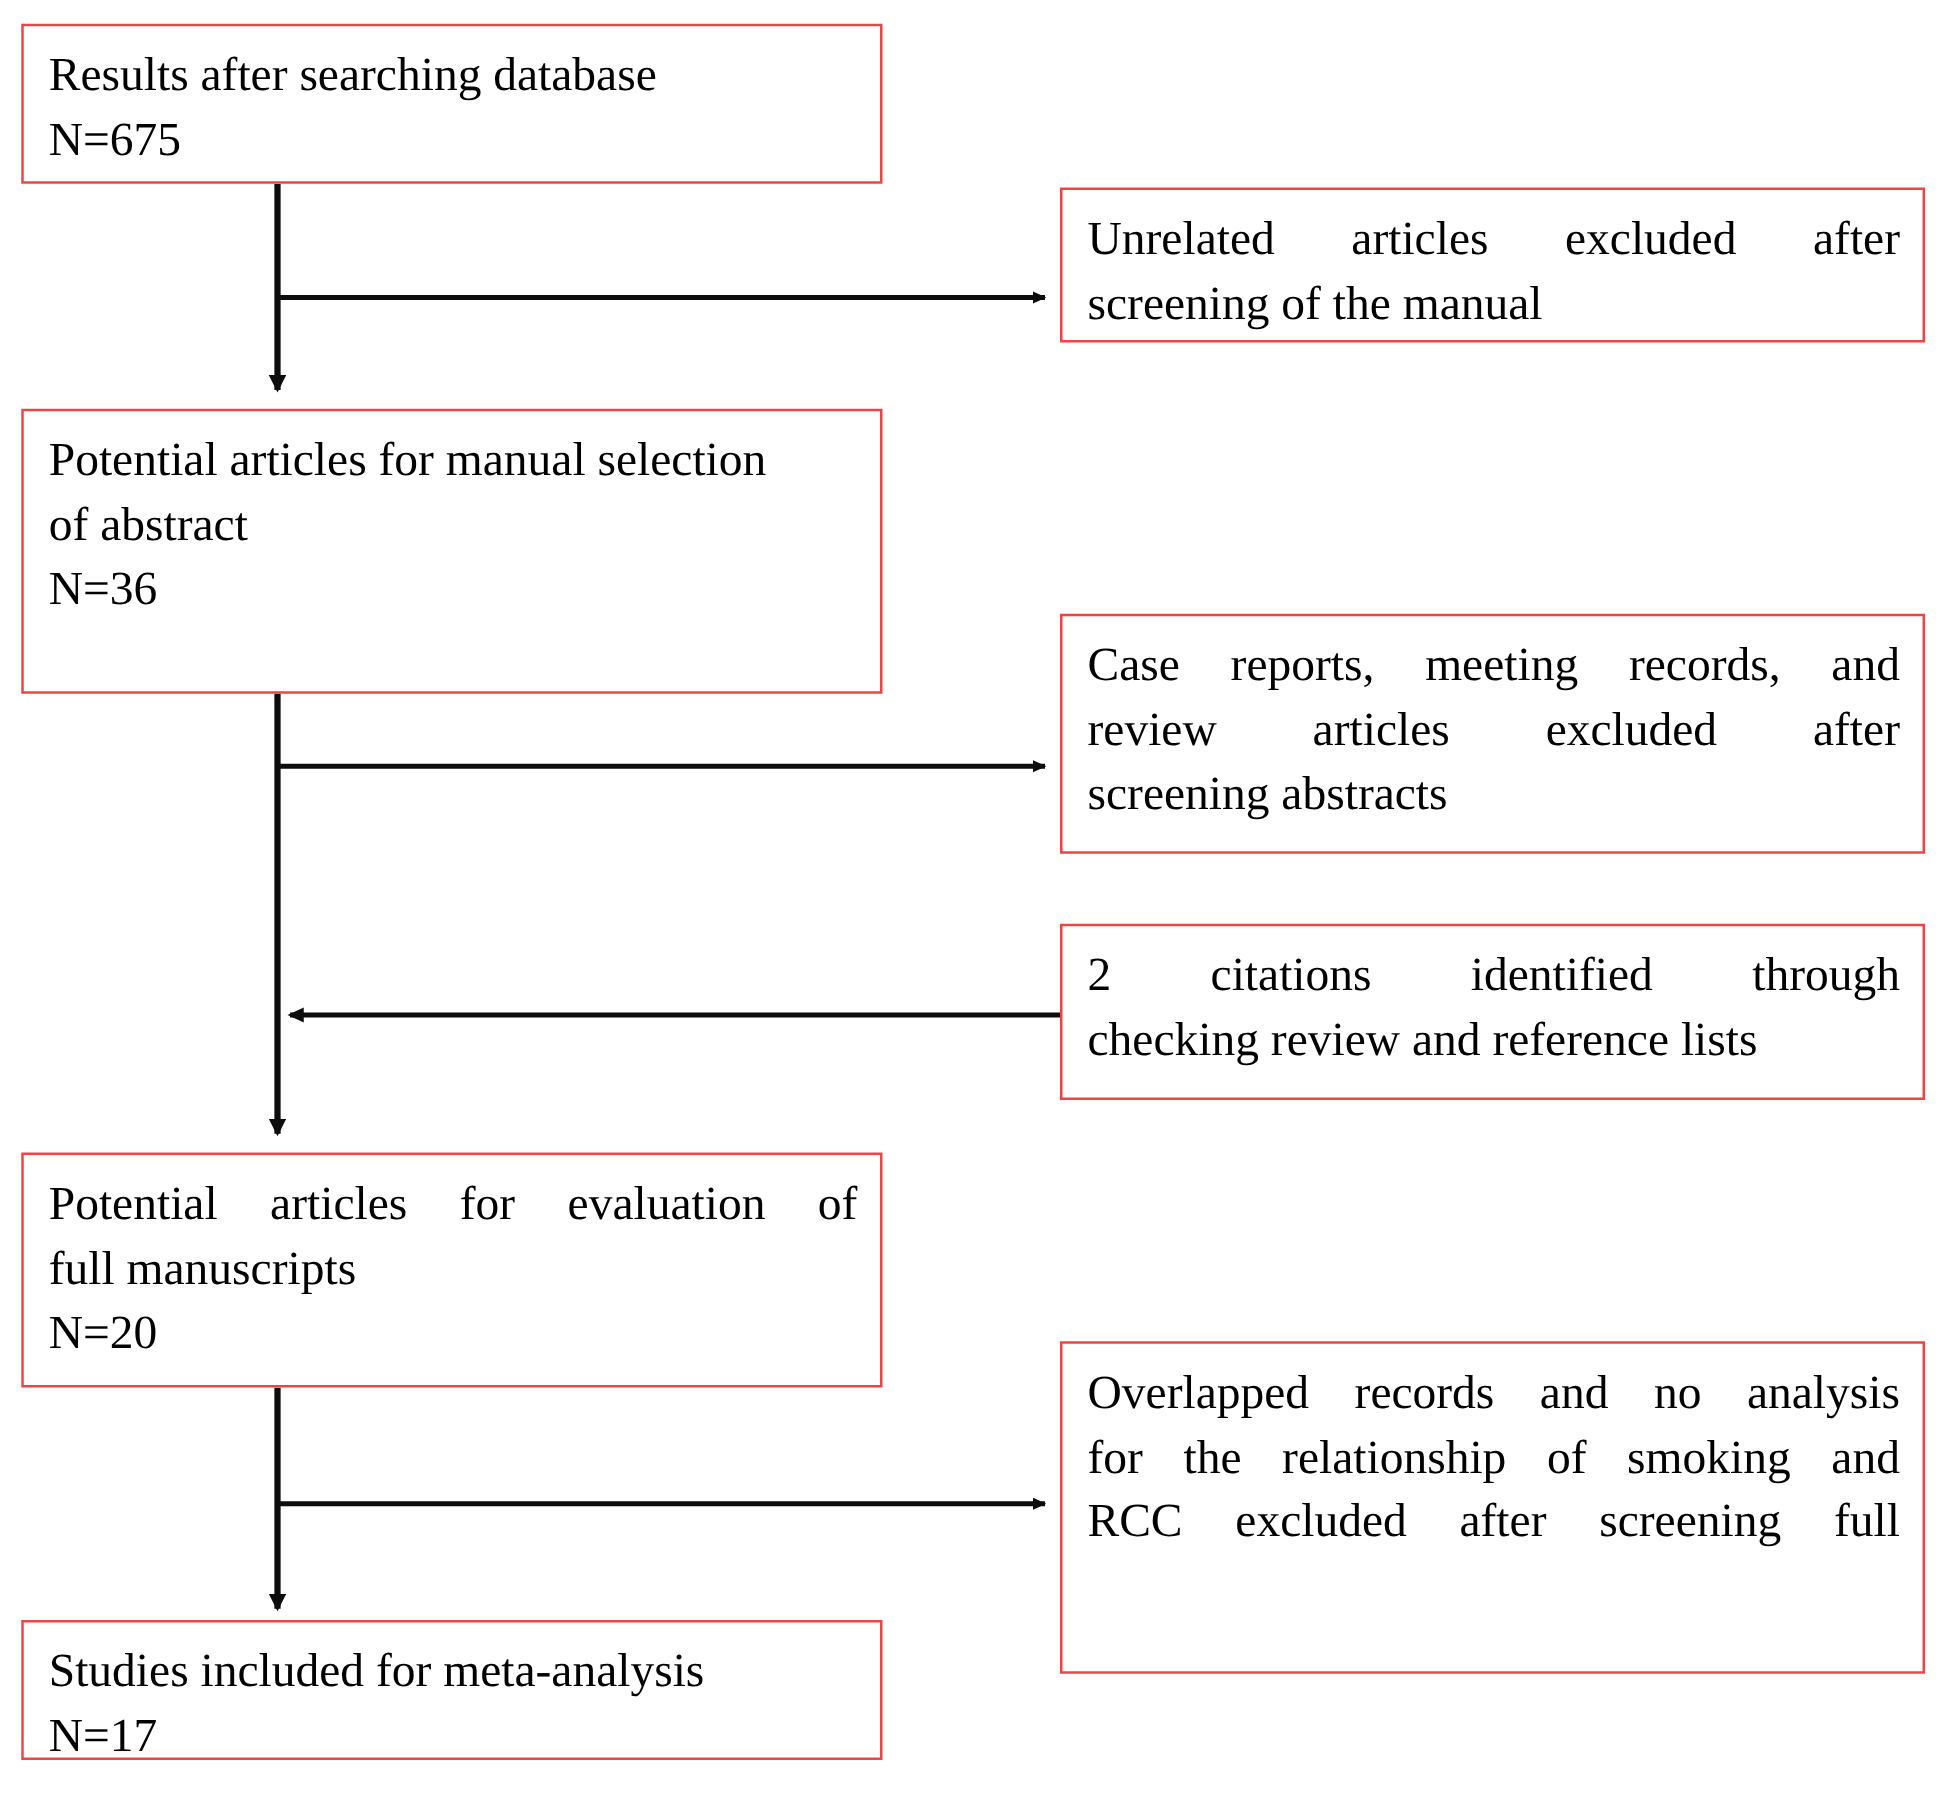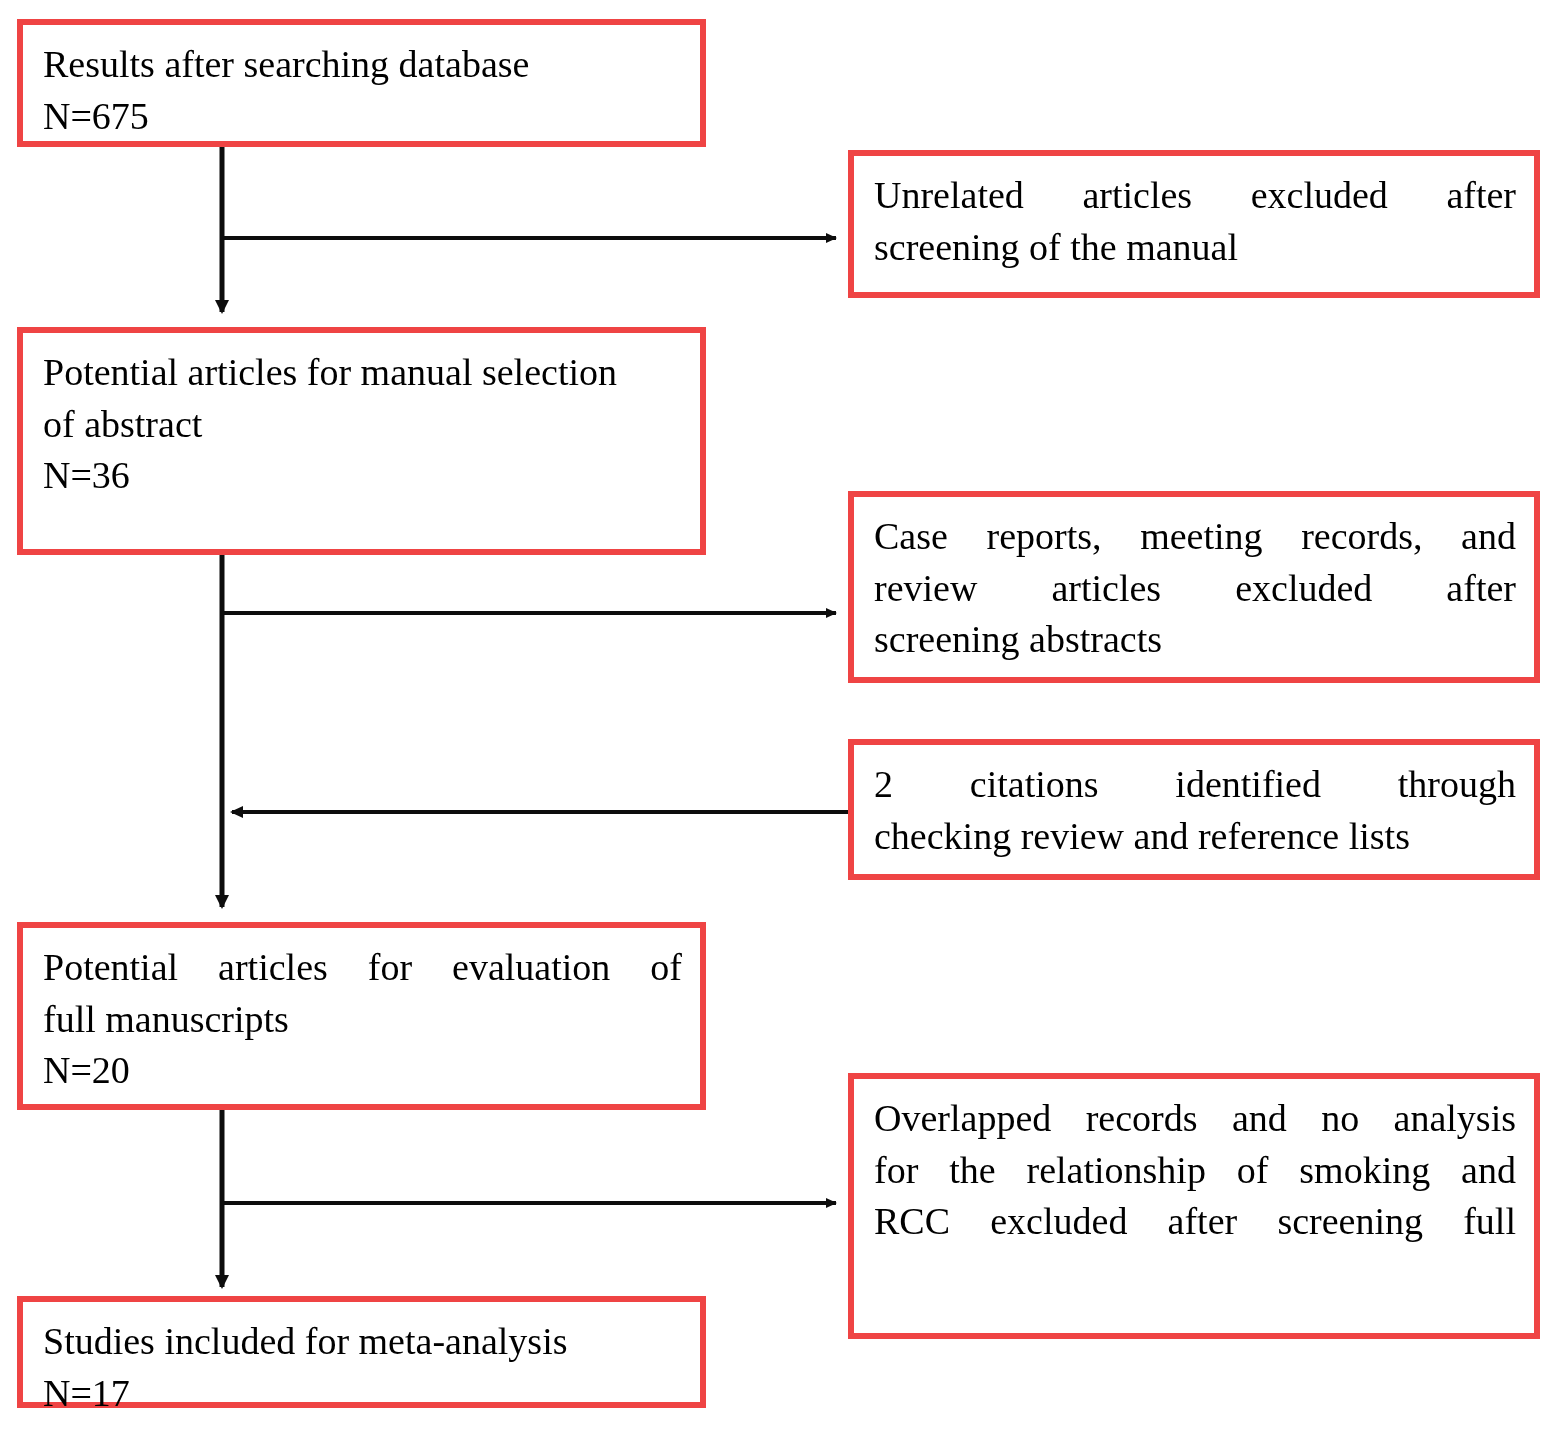--- a/index.html
+++ b/index.html
@@ -11,21 +11,21 @@
     position: relative;
     width: 1559px;
     height: 1450px;
     background: #ffffff;
     overflow: hidden;
     font-family: "Liberation Serif", "DejaVu Serif", serif;
   }
   .flow-box {
     position: absolute;
     box-sizing: border-box;
-    border: 6px solid #ef4444;
+    border: 2px solid #ef4444;
     background: #ffffff;
     color: #000000;
     font-size: 38px;
     line-height: 1.36;
     padding: 14px 18px 10px 20px;
   }
   .flow-box .line {
     display: block;
     white-space: pre;
   }
@@ -114,21 +114,21 @@
     </span>
     <span class="line">full manuscripts</span>
     <span class="line">N=20</span>
   </div>
 
   <div class="flow-box" style="left:17px; top:1296px; width:689px; height:112px;">
     <span class="line">Studies included for meta-analysis</span>
     <span class="line">N=17</span>
   </div>
 
-  <div class="flow-box justify" style="left:848px; top:150px; width:692px; height:148px;">
+  <div class="flow-box justify" style="left:848px; top:150px; width:692px; height:124px;">
     <span class="line j">
       <span>Unrelated</span>
       <span>articles</span>
       <span>excluded</span>
       <span>after</span>
     </span>
     <span class="line">screening of the manual</span>
   </div>
 
   <div class="flow-box justify" style="left:848px; top:491px; width:692px; height:192px;">

